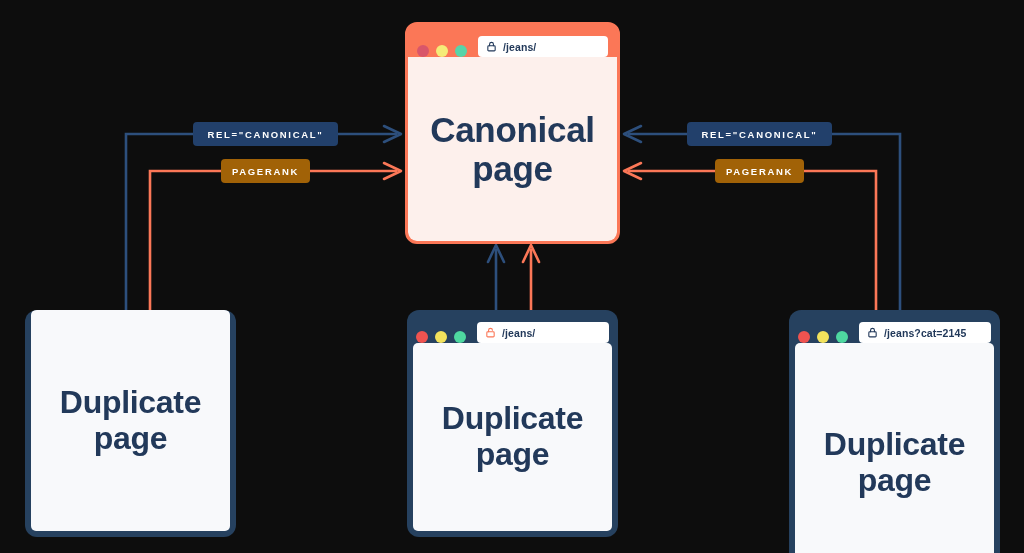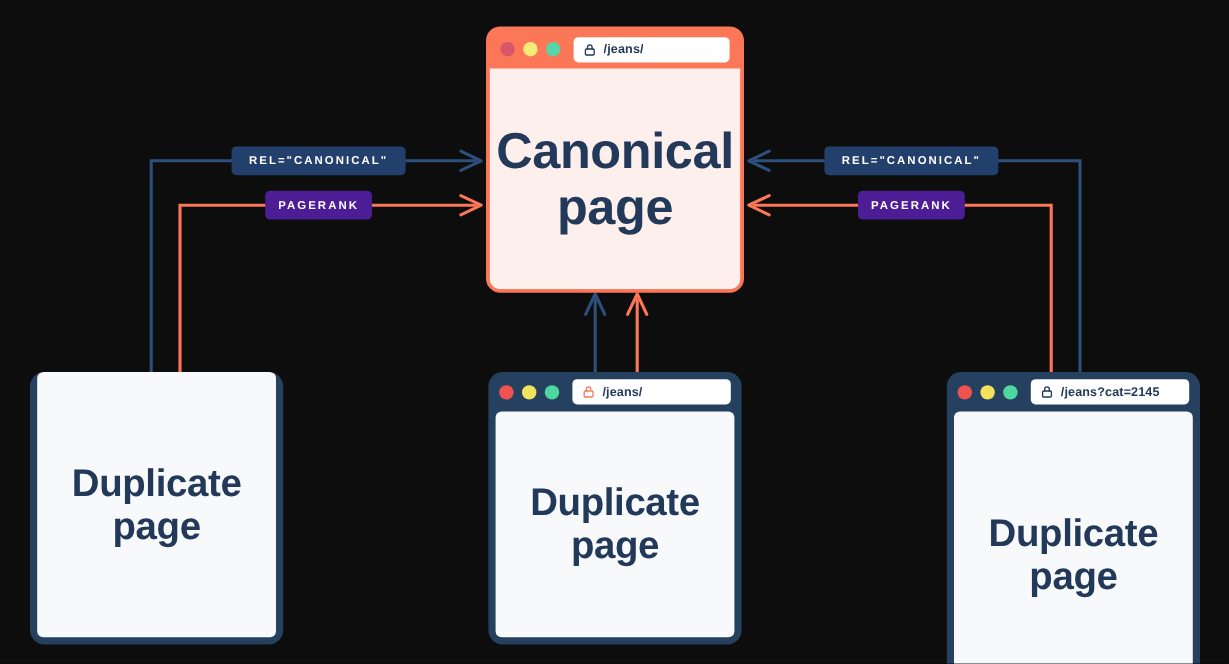--- a/index.html
+++ b/index.html
@@ -44,21 +44,21 @@
 
   .window.coral {
     background: #fb7757;
     border: 3px solid #fb7757;
   }
 
   .titlebar {
     height: 33px;
     flex: 0 0 33px;
     display: flex;
-    align-items: center;
+    align-items: flex-end;
     padding: 0 9px;
     gap: 7px;
   }
 
   .window.coral .titlebar { height: 32px; flex-basis: 32px; }
 
   .dots {
     display: flex;
     gap: 7px;
     flex: 0 0 auto;
@@ -122,21 +122,21 @@
   .window.coral .viewport { background: #fdf0ec; margin: 0 0 0 0; border-radius: 0 0 8px 8px; }
 
   .page-title {
     font-family: "Liberation Sans", sans-serif;
     font-weight: 700;
     color: #22395a;
     line-height: 1.12;
     letter-spacing: -0.3px;
   }
 
-  .page-title.big   { font-size: 42px; }
+  .page-title.big   { font-size: 35px; }
   .page-title.small { font-size: 32px; }
 
   
   #win-canonical { left: 405px; top: 22px;  width: 215px; height: 222px; }
   #win-dup-left  { left: 25px;  top: 310px; width: 211px; height: 227px; }
   #win-dup-mid   { left: 407px; top: 310px; width: 211px; height: 227px; }
   #win-dup-right { left: 789px; top: 310px; width: 211px; height: 279px; }
 
   
   .badge {
@@ -150,21 +150,21 @@
     padding: 0 14px;
     font-family: "Liberation Sans", sans-serif;
     font-size: 9.5px;
     font-weight: 700;
     letter-spacing: 1.7px;
     color: #ffffff;
     white-space: nowrap;
   }
 
   .badge.rel  { background: #22406b; }
-  .badge.rank { background: #4c1d95; }
+  .badge.rank { background: #a16207; }
 
   #badge-rel-left   { left: 193px; top: 122px; width: 145px; }
   #badge-rank-left  { left: 221px; top: 159px; width: 89px;  }
   #badge-rel-right  { left: 687px; top: 122px; width: 145px; }
   #badge-rank-right { left: 715px; top: 159px; width: 89px;  }
 </style>
 </head>
 <body>
 
 <div id="stage">

